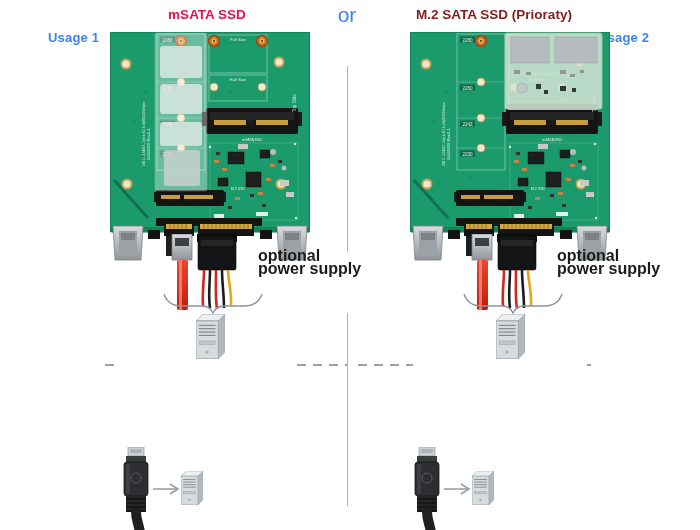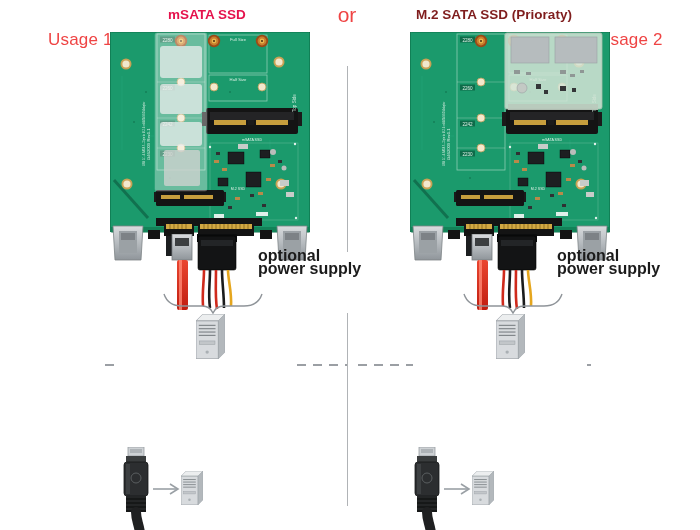--- a/index.html
+++ b/index.html
@@ -1,20 +1,20 @@
 <!DOCTYPE html>
 <html><head>
 <meta charset="utf-8">
 <style>
   html,body{margin:0;padding:0;background:#fff;}
   #canvas{position:relative;width:700px;height:530px;background:#ffffff;overflow:hidden;
           font-family:"Liberation Sans",sans-serif;}
   .abs{position:absolute;}
-  .t{position:absolute;color:#ef4444;white-space:nowrap;}
-  .usage{font-size:17px;font-weight:400;letter-spacing:.2px;}
+  .t{position:absolute;color:#3b82f6;white-space:nowrap;}
+  .usage{font-size:13px;font-weight:700;letter-spacing:.2px;}
   .or{font-size:21px;font-weight:400;}
   .ssd-title{font-size:13.5px;font-weight:700;transform:translateX(-50%);}
   .note{font-size:16px;font-weight:600;line-height:13px;color:#1b1b1b;}
   .vdiv{position:absolute;width:1px;background:#b0b3b6;}
   .dash{position:absolute;height:2px;
         background:repeating-linear-gradient(90deg,#9b9fa4 0 9px,transparent 9px 16px);}
   svg{display:block;}
 </style>
 </head>
 <body>

